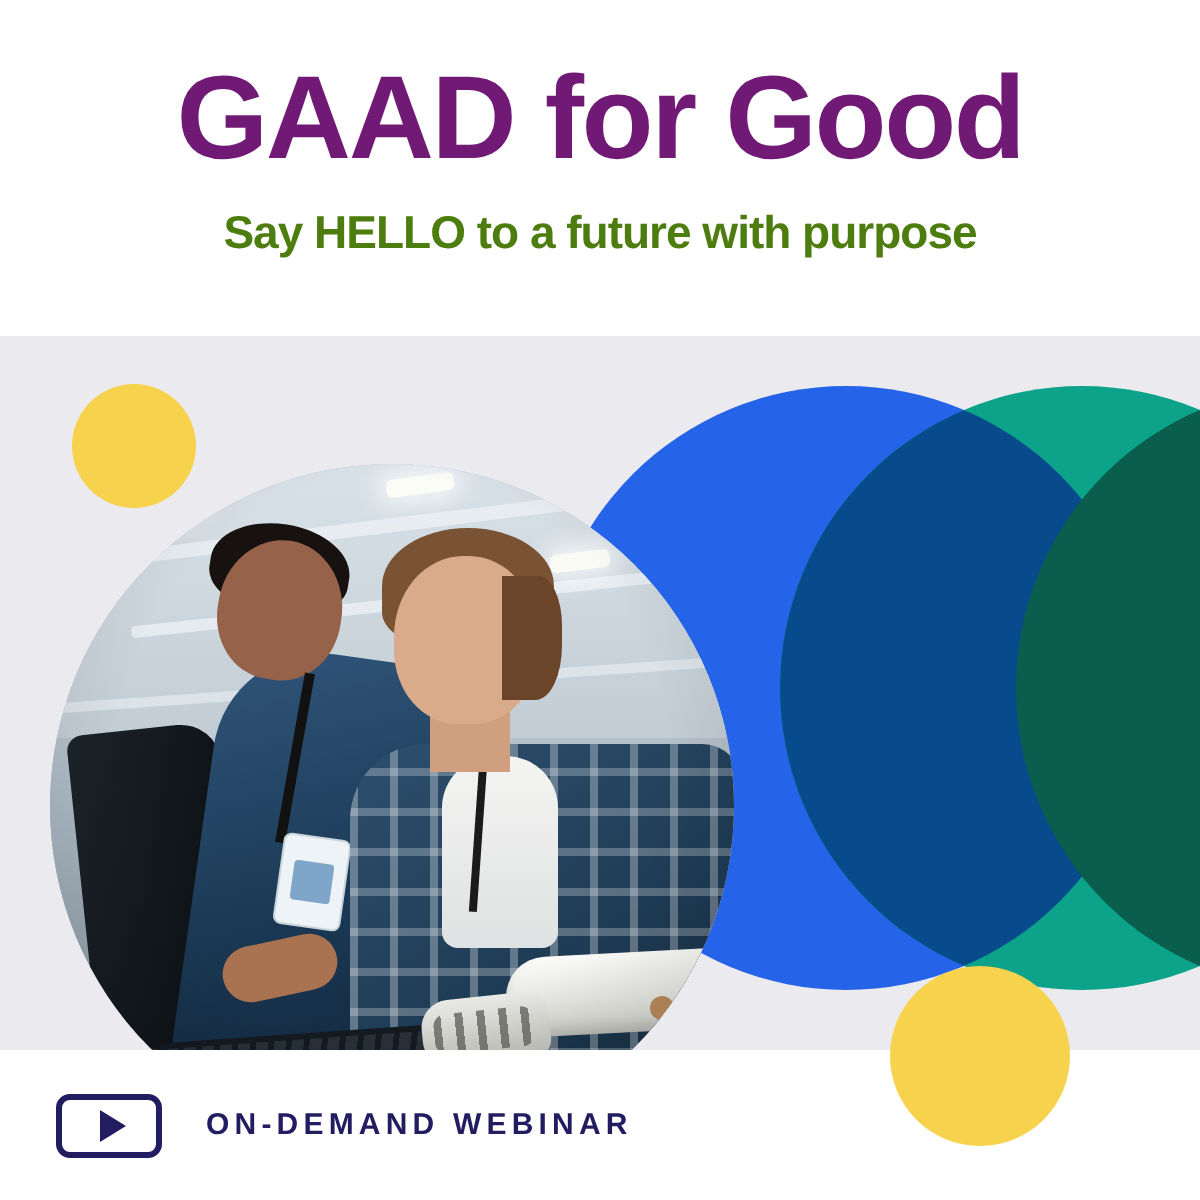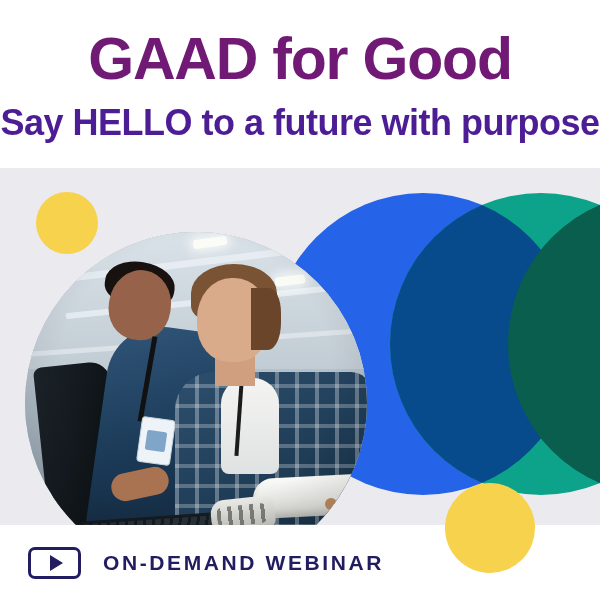--- a/index.html
+++ b/index.html
@@ -17,22 +17,22 @@
     display:flex;flex-direction:column;align-items:center;justify-content:flex-start;
     padding-top:30px;box-sizing:border-box;
   }
   .title{
     font-size:59px;line-height:1.0;font-weight:bold;
     color:#701a75;letter-spacing:-1.2px;margin:0;
     font-family:"Liberation Sans", sans-serif;
     white-space:nowrap;
   }
   .subtitle{
-    font-size:36px;line-height:1.0;font-weight:bold;
-    color:#4c1d95;letter-spacing:-0.5px;margin:0;
+    font-size:23px;line-height:1.0;font-weight:bold;
+    color:#4d7c0f;letter-spacing:-0.5px;margin:0;
     margin-top:16px;white-space:nowrap;
   }
 
   
   .band{
     position:absolute;left:0;top:168px;width:600px;height:357px;
     background:#EBEAEF;overflow:hidden;
   }
 
   
@@ -167,21 +167,21 @@
     width:53px;height:32px;border:3px solid #221C60;border-radius:7px;
     display:flex;align-items:center;justify-content:center;box-sizing:border-box;
     flex:0 0 auto;
   }
   .play-tri{
     width:0;height:0;border-left:13px solid #221C60;
     border-top:8px solid transparent;border-bottom:8px solid transparent;
     margin-left:3px;
   }
   .wlabel{
-    margin-left:22px;font-size:21px;font-weight:bold;color:#221C60;
+    margin-left:22px;font-size:15px;font-weight:bold;color:#221C60;
     letter-spacing:2.6px;white-space:nowrap;
   }
 </style>
 </head>
 <body>
 
 <div class="poster">
 
   <div class="header">
     <div class="title">GAAD for Good</div>

